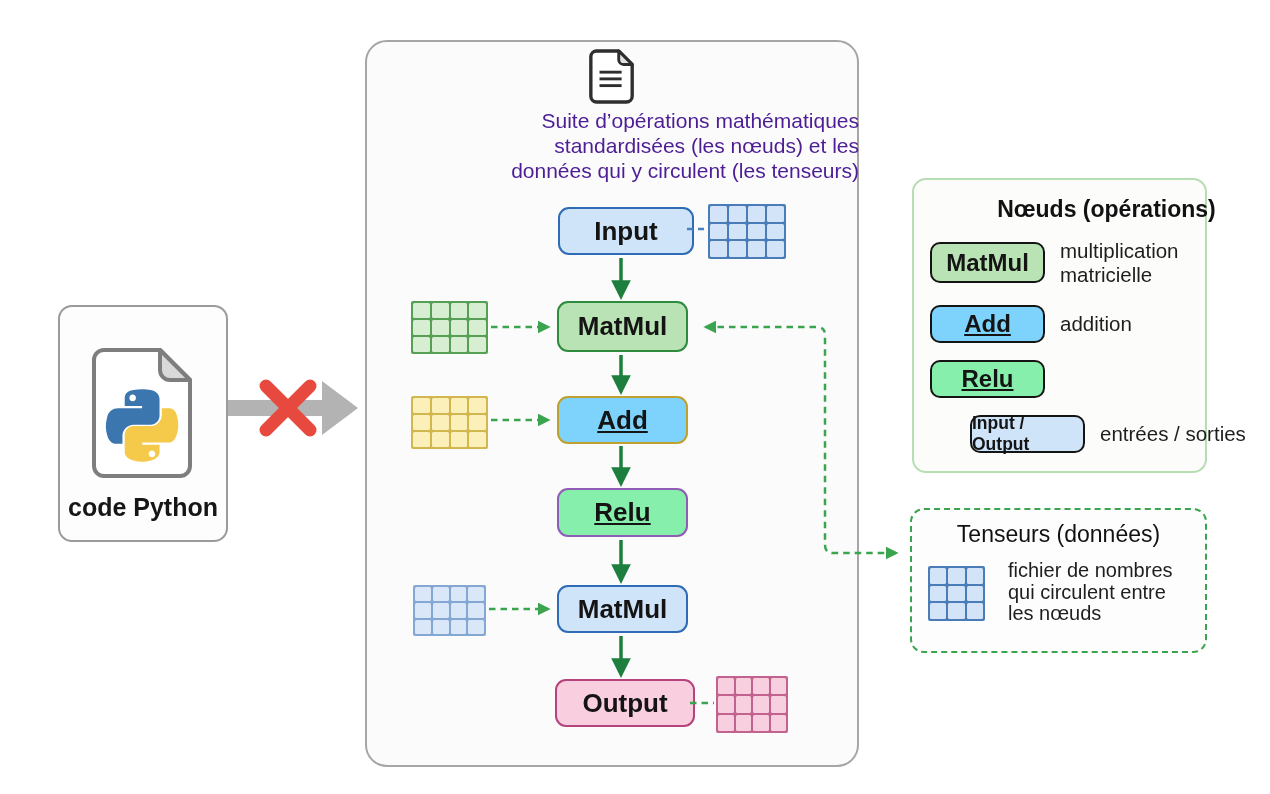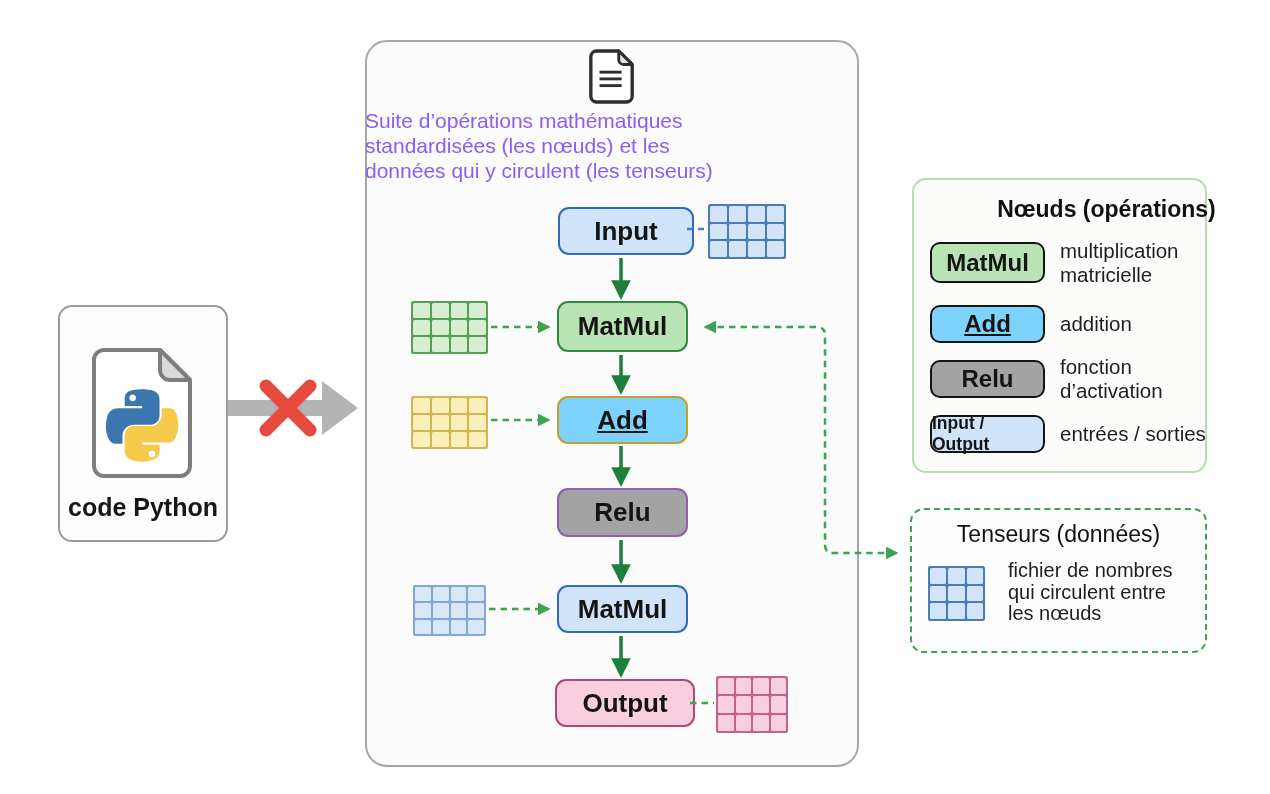--- a/index.html
+++ b/index.html
@@ -44,36 +44,36 @@
   }
 
   
   .onnx-header {
     left:365px; top:46px; width:494px; height:60px;
     display:flex; align-items:center; justify-content:center; gap:15px;
   }
   .onnx-title { font-size:41px; font-weight:700; color:#111; letter-spacing:-0.5px; }
   .onnx-subtitle {
     left:365px; top:108px; width:494px;
-    text-align:left; font-size:21px; line-height:25px;
-    white-space:pre-line; color:#8b5cf6;
+    text-align:right; font-size:21px; line-height:25px;
+    white-space:pre-line; color:#4c1d95;
   }
 
   
   .node {
     position:absolute;
     display:flex; align-items:center; justify-content:center;
     font-size:26px; font-weight:600; color:#141414;
     border-radius:11px; border:2.5px solid;
     box-sizing:border-box;
   }
   .c-blue   { background:#cfe3f9; border-color:#2f6cb5; }
   .c-green  { background:#bae3b5; border-color:#2e8b3d; }
   .c-yellow { background:#7dd3fc; border-color:#c0a12d;text-decoration:underline; }
-  .c-purple { background:#a3a3a3; border-color:#8f5cb6; }
+  .c-purple { background:#86efac; border-color:#8f5cb6;text-decoration:underline; }
   .c-pink   { background:#f9cfe0; border-color:#b5437c; }
 
   
   .tgrid {
     position:absolute; display:grid; gap:2px; padding:2px;
     grid-auto-rows:1fr; border-radius:2px; box-sizing:border-box;
   }
   .tcell { border-radius:1.5px; }
   .g-blue       { background:#4a7cb8; } .g-blue .tcell       { background:#d3e4f8; }
   .g-green      { background:#55a055; } .g-green .tcell      { background:#d8eed2; }
@@ -234,24 +234,22 @@
   <div class="chip c-green" style="height:41px;">MatMul</div>
   <div class="legend-desc">multiplication
 matricielle</div>
 </div>
 <div class="legend-row" style="top:305px; height:38px;">
   <div class="chip c-yellow" style="height:38px;">Add</div>
   <div class="legend-desc">addition</div>
 </div>
 <div class="legend-row" style="top:360px; height:38px;">
   <div class="chip c-purple" style="height:38px;">Relu</div>
-  <div class="legend-desc">fonction
-d’activation</div>
-</div>
-<div class="legend-row" style="top:415px; height:38px;">
+</div>
+<div class="legend-row" style="top:415px; height:38px;margin-left:40px;">
   <div class="chip c-blue small" style="height:38px;">Input / Output</div>
   <div class="legend-desc">entrées / sorties</div>
 </div>
 
 <div class="abs tensors-title">Tenseurs (données)</div>
 <div class="tgrid g-blue" style="left: 928px; top: 566px; width: 57px; height: 55px; grid-template-columns: repeat(3, 1fr);">
     <div class="tcell"></div>
     <div class="tcell"></div>
     <div class="tcell"></div>
     <div class="tcell"></div>

